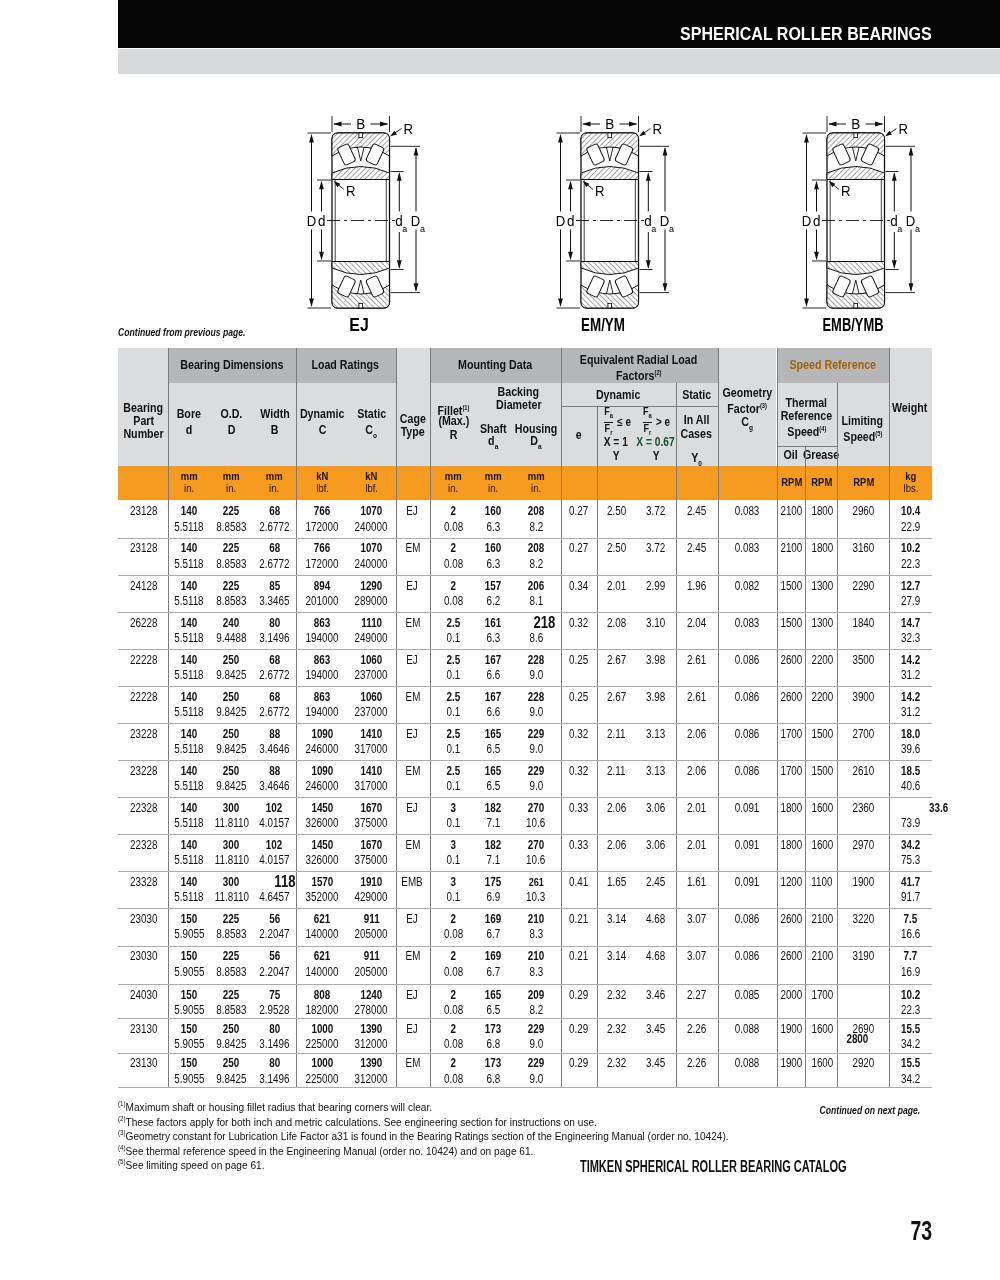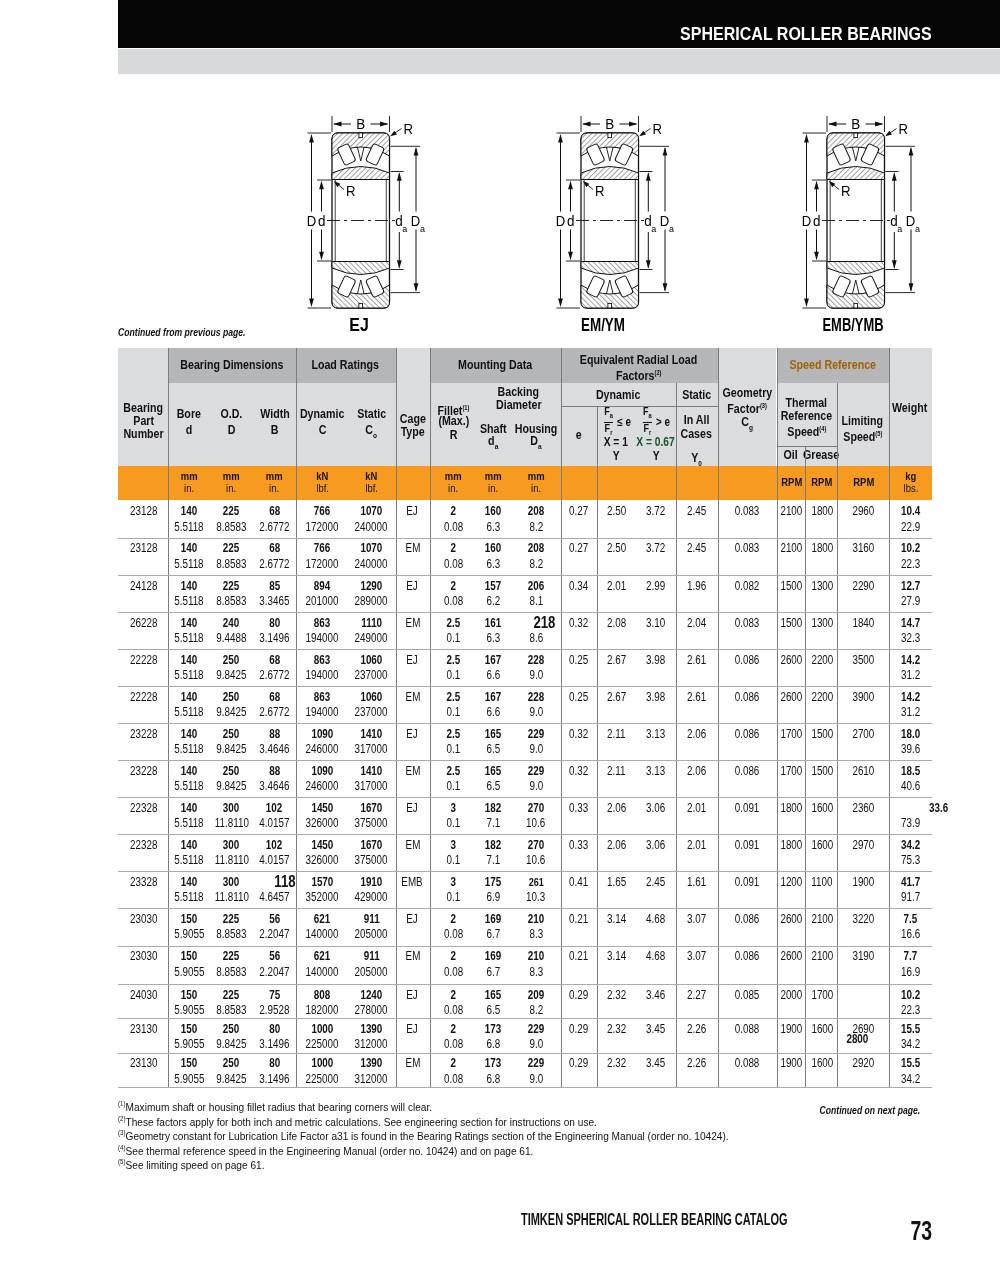--- a/index.html
+++ b/index.html
@@ -750,14 +750,14 @@
 <div class="hline" style="left:118px;top:1086.7px;width:814px;"></div>
 
 <div class="abs" style="left:118px;top:1100.0px;font-size:11.5px;"><span class="cxl"><sup>(1)</sup>Maximum shaft or housing fillet radius that bearing corners will clear.</span></div>
 <div class="abs" style="left:118px;top:1114.6px;font-size:11.5px;"><span class="cxl"><sup>(2)</sup>These factors apply for both inch and metric calculations. See engineering section for instructions on use.</span></div>
 <div class="abs" style="left:118px;top:1129.2px;font-size:11.5px;"><span class="cxl"><sup>(3)</sup>Geometry constant for Lubrication Life Factor a31 is found in the Bearing Ratings section of the Engineering Manual (order no. 10424).</span></div>
 <div class="abs" style="left:118px;top:1143.8px;font-size:11.5px;"><span class="cxl"><sup>(4)</sup>See thermal reference speed in the Engineering Manual (order no. 10424) and on page 61.</span></div>
 <div class="abs" style="left:118px;top:1158.4px;font-size:11.5px;"><span class="cxl"><sup>(5)</sup>See limiting speed on page 61.</span></div>
 
 <div class="abs" style="left:620px;top:1103.5px;width:300px;text-align:right;font-size:11.5px;font-style:italic;font-weight:bold;"><span class="cxr" style="transform:scaleX(0.75);">Continued on next page.</span></div>
 
-<div class="abs" style="left:400px;top:1211px;width:505.5px;text-align:left;font-size:16px;font-weight:bold;"><span class="cxr" style="transform:scaleX(0.688);">TIMKEN SPHERICAL ROLLER BEARING CATALOG</span></div>
+<div class="abs" style="left:400px;top:1158px;width:505.5px;text-align:center;font-size:16px;font-weight:bold;"><span class="cxr" style="transform:scaleX(0.688);">TIMKEN SPHERICAL ROLLER BEARING CATALOG</span></div>
 
 <div class="abs" style="left:880px;top:1215.5px;width:52px;text-align:right;font-size:27px;font-weight:bold;"><span class="cxr" style="transform:scaleX(0.72);">73</span></div>
 </body></html>

